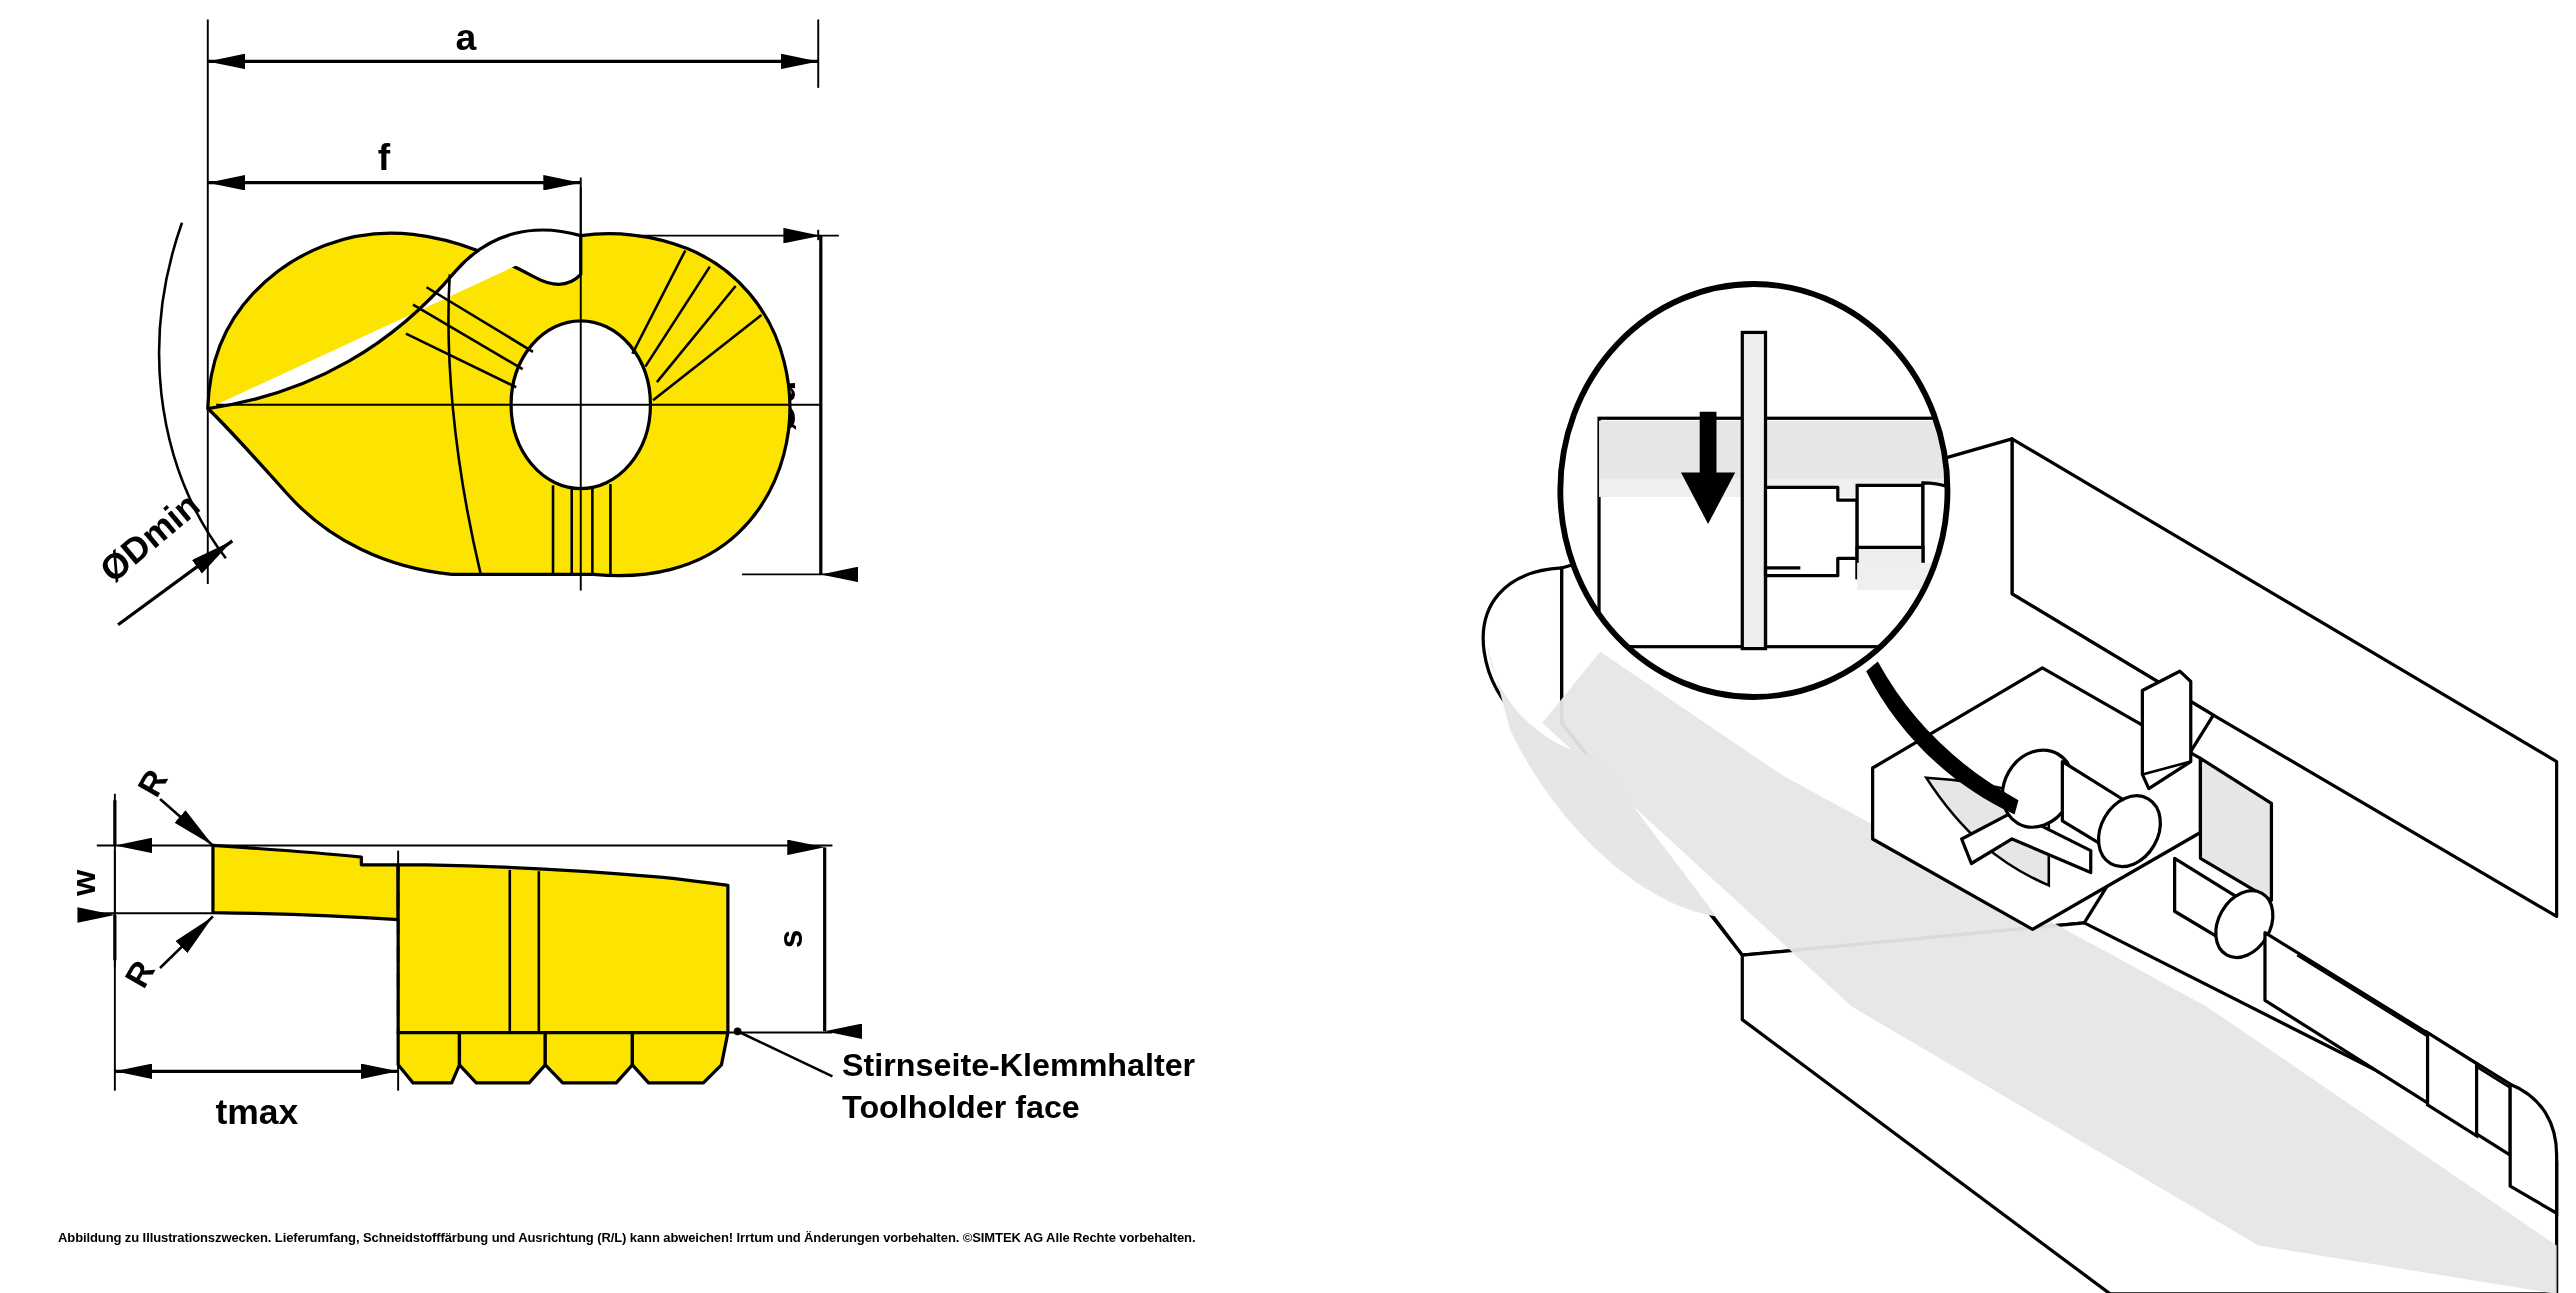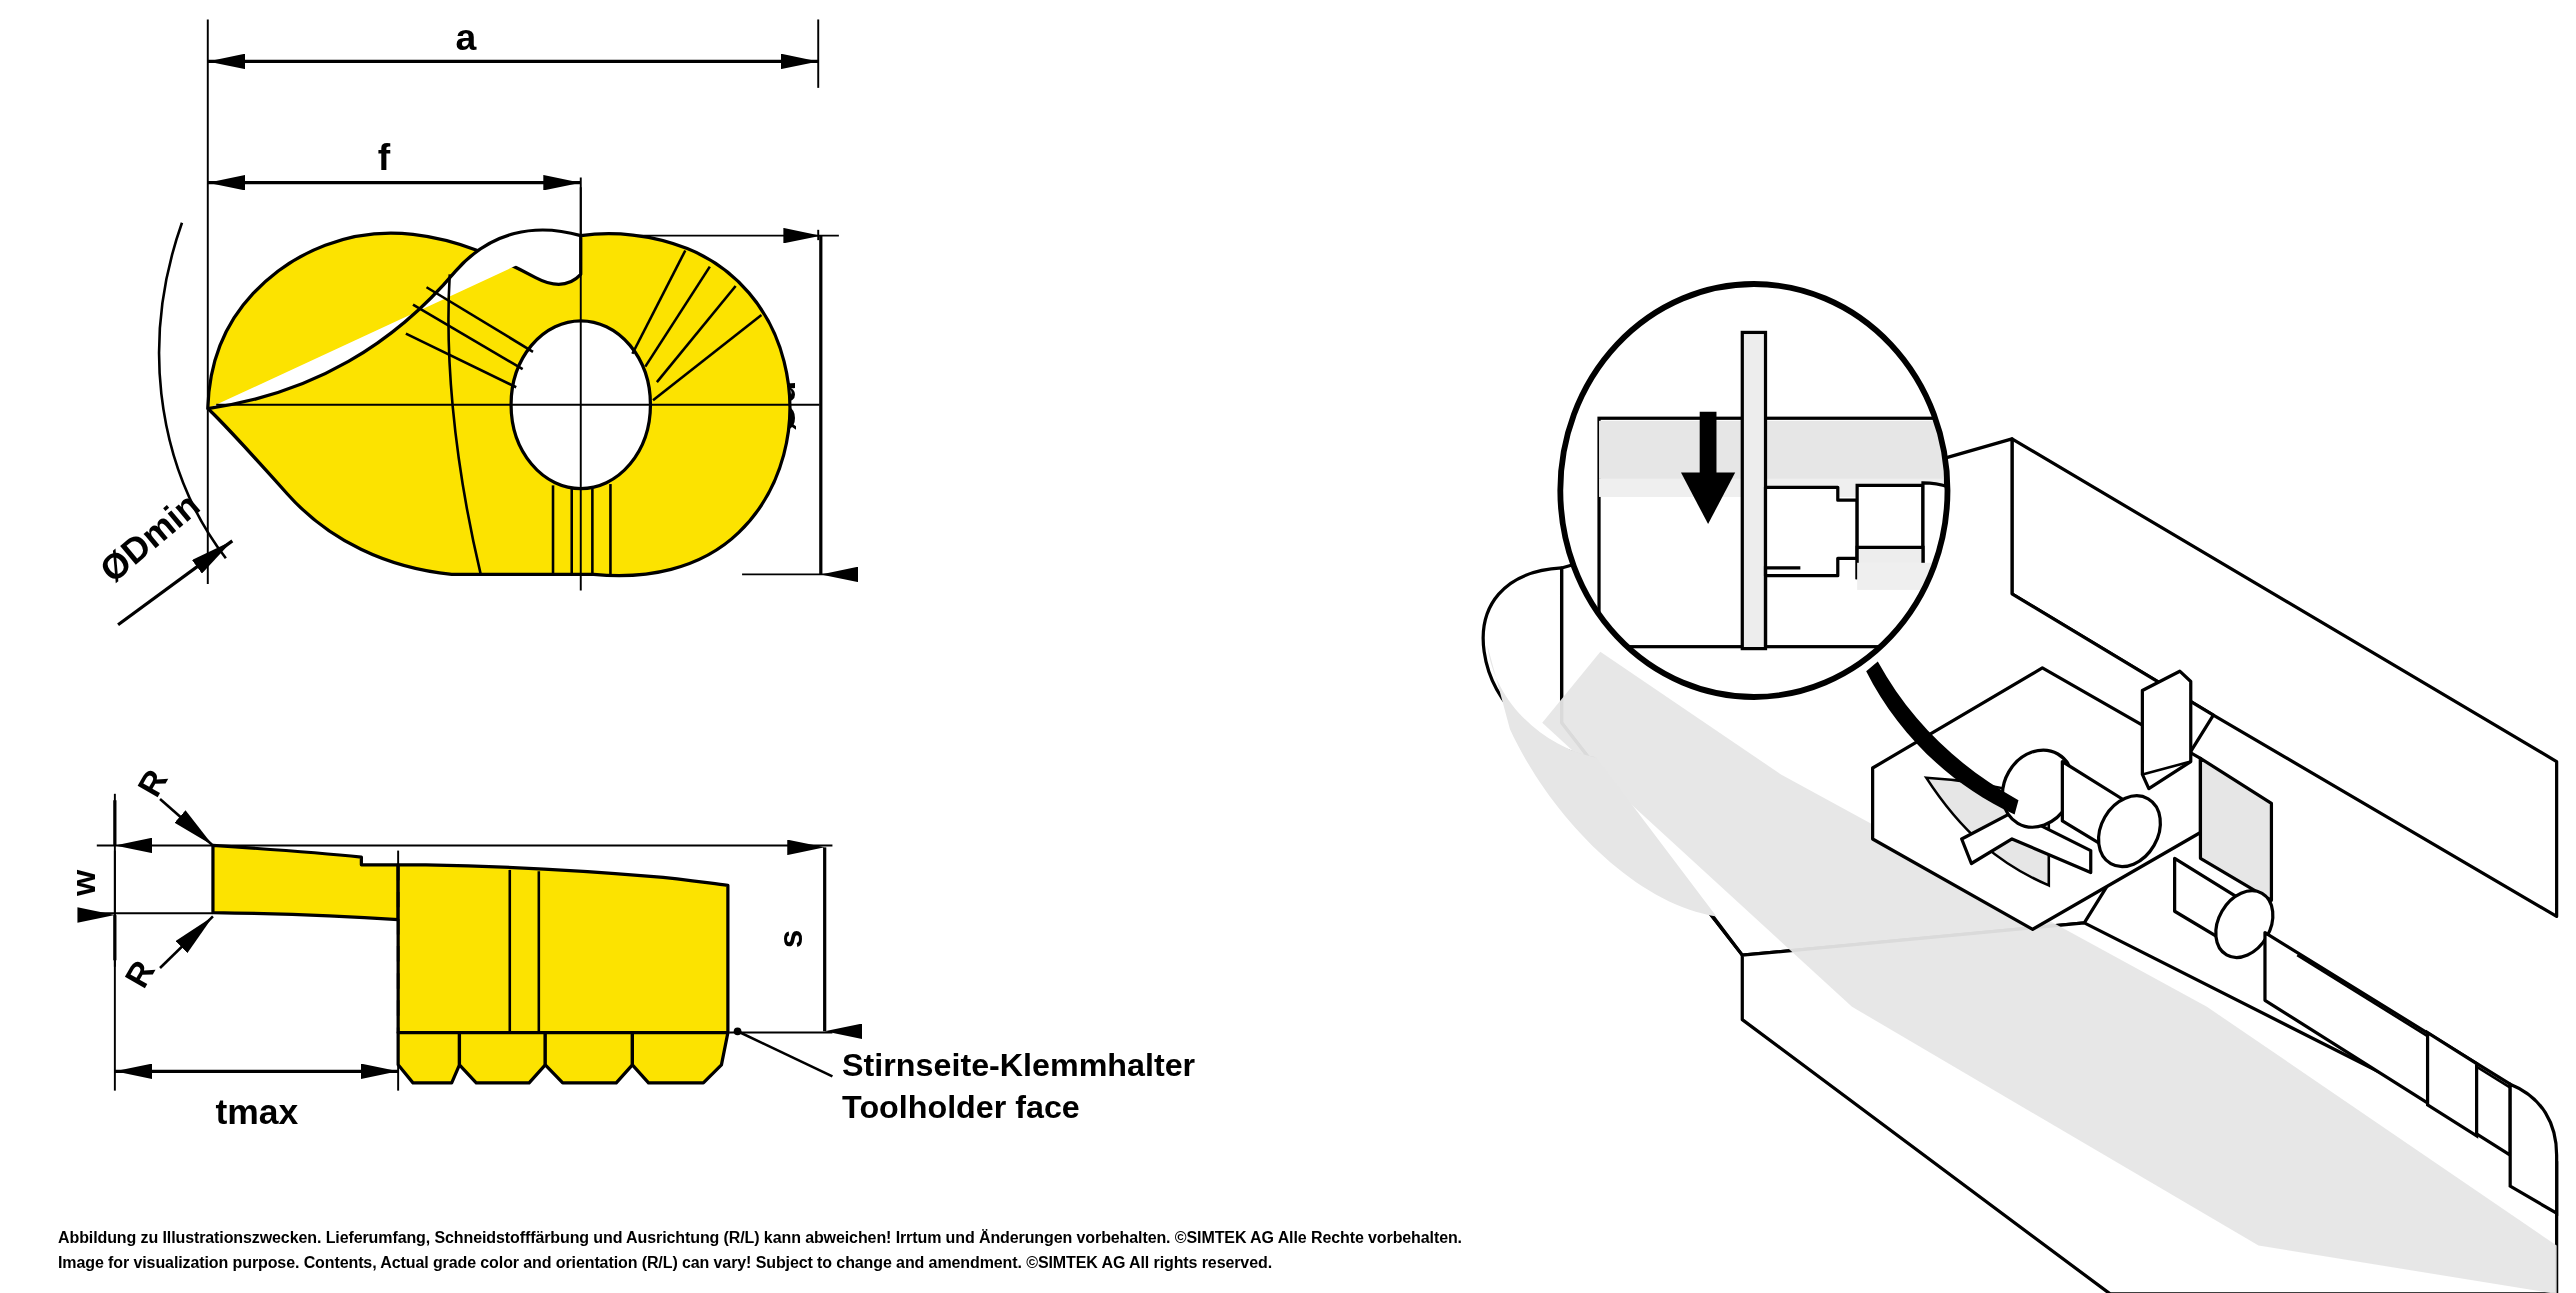--- a/index.html
+++ b/index.html
@@ -29,21 +29,21 @@
     height: 1294px;
   }
   .footer-block {
     position: absolute;
     left: 58px;
     top: 1226px;
     width: 1678px;
   }
   .footer-line {
     font-family: "Liberation Sans", sans-serif;
-    font-size: 16px;
+    font-size: 13px;
     font-weight: bold;
     line-height: 24.5px;
     color: #000000;
     white-space: nowrap;
     letter-spacing: -0.1px;
   }
   
   text.dim-label {
     font-family: "Liberation Sans", sans-serif;
     font-weight: bold;
@@ -409,17 +409,16 @@
           <path d="M 2605 732 L 2689 732 L 2647 812 Z" fill="#000"></path>
         </g>
 
         <ellipse cx="2718" cy="760" rx="300" ry="320" fill="none" stroke="#000" stroke-width="9"></ellipse>
       </g>
     </g>
   </svg>
 
   <div class="footer-block">
     <div class="footer-line">Abbildung zu Illustrationszwecken. Lieferumfang, Schneidstofffärbung und Ausrichtung (R/L) kann abweichen! Irrtum und Änderungen vorbehalten. ©SIMTEK AG Alle Rechte vorbehalten.</div>
-    <div class="footer-line">Image for visualization purpose. Contents, Actual grade color and orientation (R/L) can vary! Subject to change and amendment. ©SIMTEK AG All rights reserved.</div>
   </div>
 
 </div>
 
 
 </body></html>

